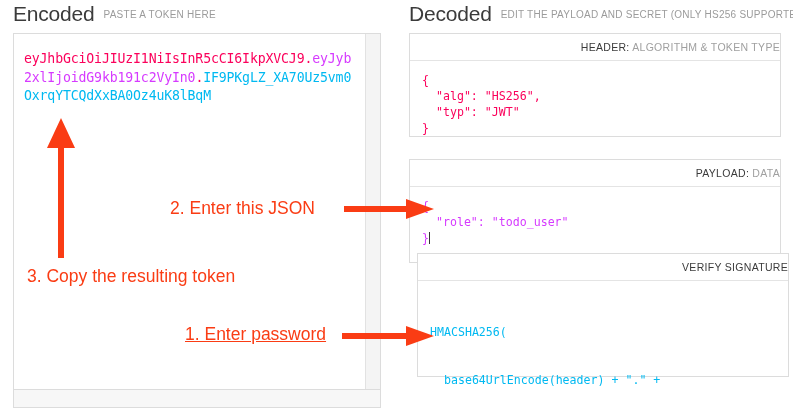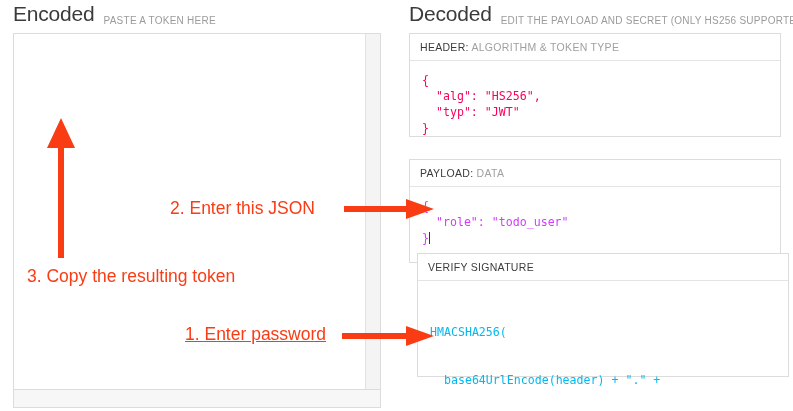--- a/index.html
+++ b/index.html
@@ -12,21 +12,21 @@
     height: 411px;
     position: relative;
     font-family: "Liberation Sans", sans-serif;
     overflow: hidden;
   }
 
   
   .col-head {
     position: absolute;
     display: flex;
-    align-items: flex-end;
+    align-items: center;
     white-space: nowrap;
   }
   .col-head .big {
     font-size: 21px;
     color: #3b3b3b;
     font-weight: 400;
     letter-spacing: -0.2px;
   }
   .col-head .sub {
     font-size: 10px;
@@ -103,20 +103,21 @@
     box-sizing: border-box;
     width: 372px;
   }
   .dec-label {
     font-size: 10.5px;
     letter-spacing: 0.3px;
     padding: 7px 0 7px 10px;
     border-bottom: 1px solid #e4e4e4;
     text-transform: uppercase;
     white-space: nowrap;
+    text-align: right;
   }
   .dec-label .k { color: #3b3b3b; }
   .dec-label .v { color: #a0a0a0; }
   .dec-body {
     font-family: "DejaVu Sans Mono", monospace;
     font-size: 11.6px;
     line-height: 16px;
     padding: 11px 10px 11px 12px;
     white-space: pre;
     margin: 0;
@@ -155,20 +156,21 @@
 </style>
 </head>
 <body>
 
 <div class="col-head" id="encoded-head">
   <span class="big">Encoded</span>
   <span class="sub">PASTE A TOKEN HERE</span>
 </div>
 
 <div id="encoded-panel">
+  <div id="token-text"><span class="tok-h">eyJhbGciOiJIUzI1NiIsInR5cCI6IkpXVCJ9</span><span class="tok-d">.</span><span class="tok-p">eyJyb2xlIjoidG9kb191c2VyIn0</span><span class="tok-d">.</span><span class="tok-s">IF9PKgLZ_XA70Uz5vm0OxrqYTCQdXxBA0Oz4uK8lBqM</span></div>
   <div id="encoded-scrollbar"></div>
 </div>
 <div id="encoded-footer"></div>
 
 <div class="col-head" id="decoded-head">
   <span class="big">Decoded</span>
   <span class="sub">EDIT THE PAYLOAD AND SECRET (ONLY HS256 SUPPORTED)</span>
 </div>
 
 <div id="decoded-panel">

